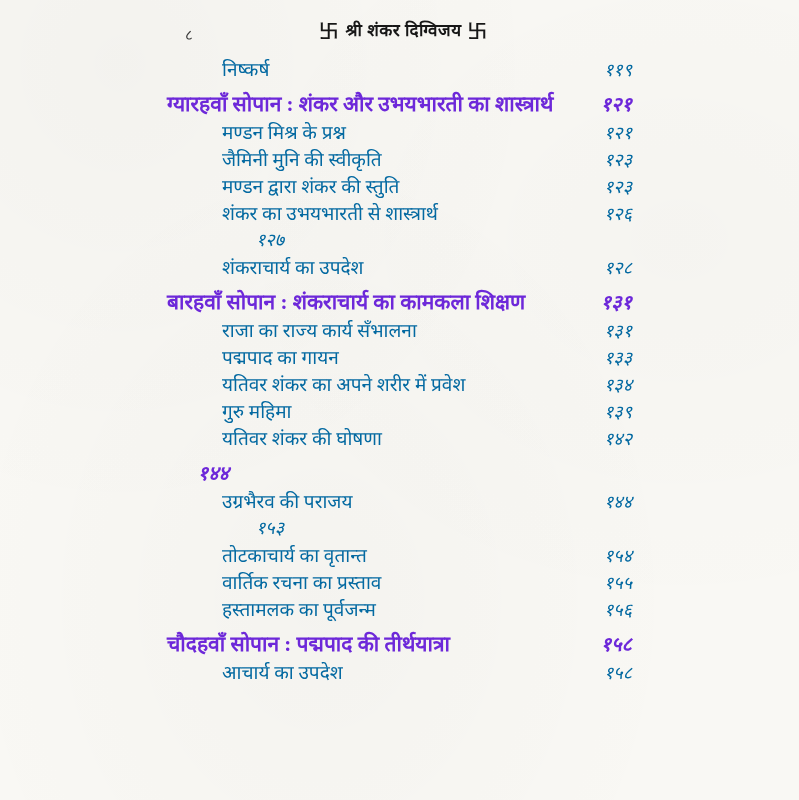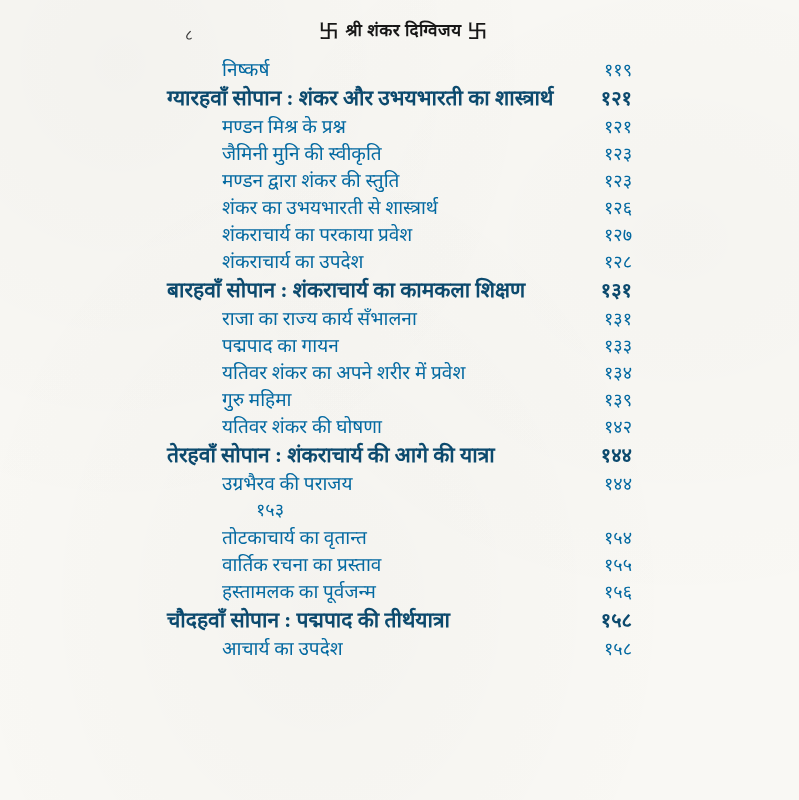--- a/index.html
+++ b/index.html
@@ -62,38 +62,39 @@
   }
   .row .label {
     flex: 1;
     white-space: nowrap;
   }
   .row .pagenum {
     width: 62px;
     text-align: right;
     white-space: nowrap;
     flex: none;
+    font-style: italic;
   }
   .row.entry {
     padding-left: 55px;
     height: 27px;
     line-height: 27px;
     font-size: 19px;
     color: #0369a1;
   }
   .row.entry .pagenum {
     font-size: 18px;
   }
   .row.section {
-    margin-top: 0;
+    margin-top: 6px;
     height: 30px;
     line-height: 30px;
     font-size: 21px;
     font-weight: bold;
-    color: #0c4a6e;
+    color: #6d28d9;
   }
   .row.section .pagenum {
     font-size: 20px;
     font-weight: bold;
   }
 </style>
 </head>
 <body>
 
 <div class="page-header">
@@ -124,21 +125,20 @@
   </div>
   <div class="row entry">
     <span class="label">मण्डन द्वारा शंकर की स्तुति</span>
     <span class="pagenum">१२३</span>
   </div>
   <div class="row entry">
     <span class="label">शंकर का उभयभारती से शास्त्रार्थ</span>
     <span class="pagenum">१२६</span>
   </div>
   <div class="row entry">
-    <span class="label">शंकराचार्य का परकाया प्रवेश</span>
     <span class="pagenum">१२७</span>
   </div>
   <div class="row entry">
     <span class="label">शंकराचार्य का उपदेश</span>
     <span class="pagenum">१२८</span>
   </div>
 
   <div class="row section">
     <span class="label">बारहवाँ सोपान : शंकराचार्य का कामकला शिक्षण</span>
     <span class="pagenum">१३१</span>
@@ -158,21 +158,20 @@
   <div class="row entry">
     <span class="label">गुरु महिमा</span>
     <span class="pagenum">१३९</span>
   </div>
   <div class="row entry">
     <span class="label">यतिवर शंकर की घोषणा</span>
     <span class="pagenum">१४२</span>
   </div>
 
   <div class="row section">
-    <span class="label">तेरहवाँ सोपान : शंकराचार्य की आगे की यात्रा</span>
     <span class="pagenum">१४४</span>
   </div>
   <div class="row entry">
     <span class="label">उग्रभैरव की पराजय</span>
     <span class="pagenum">१४४</span>
   </div>
   <div class="row entry">
     <span class="pagenum">१५३</span>
   </div>
   <div class="row entry">

